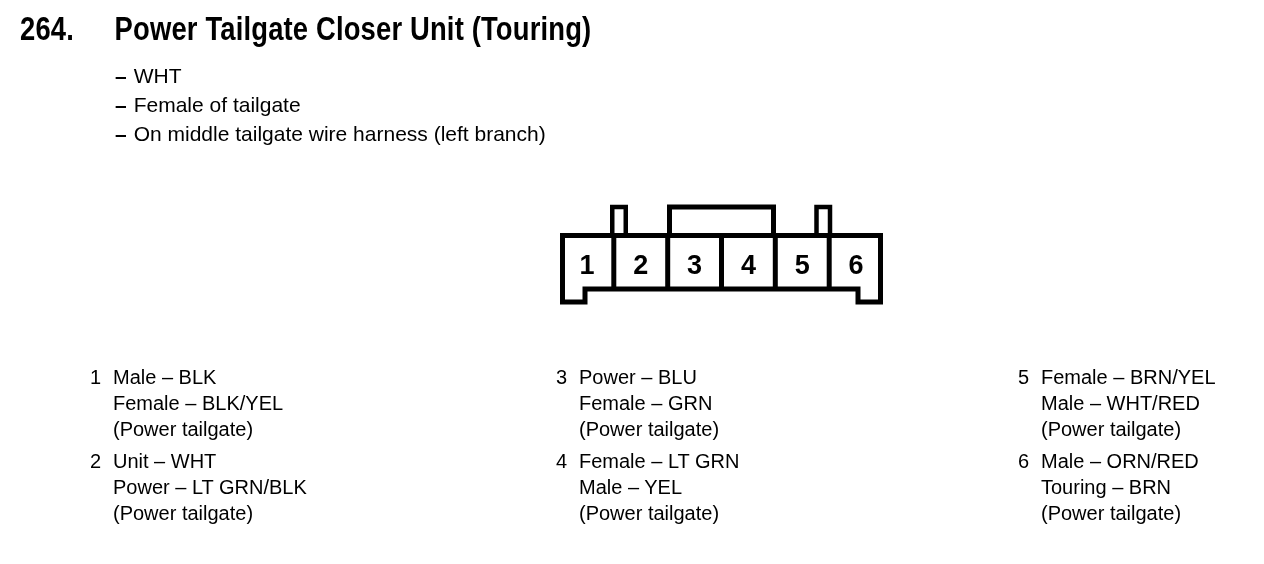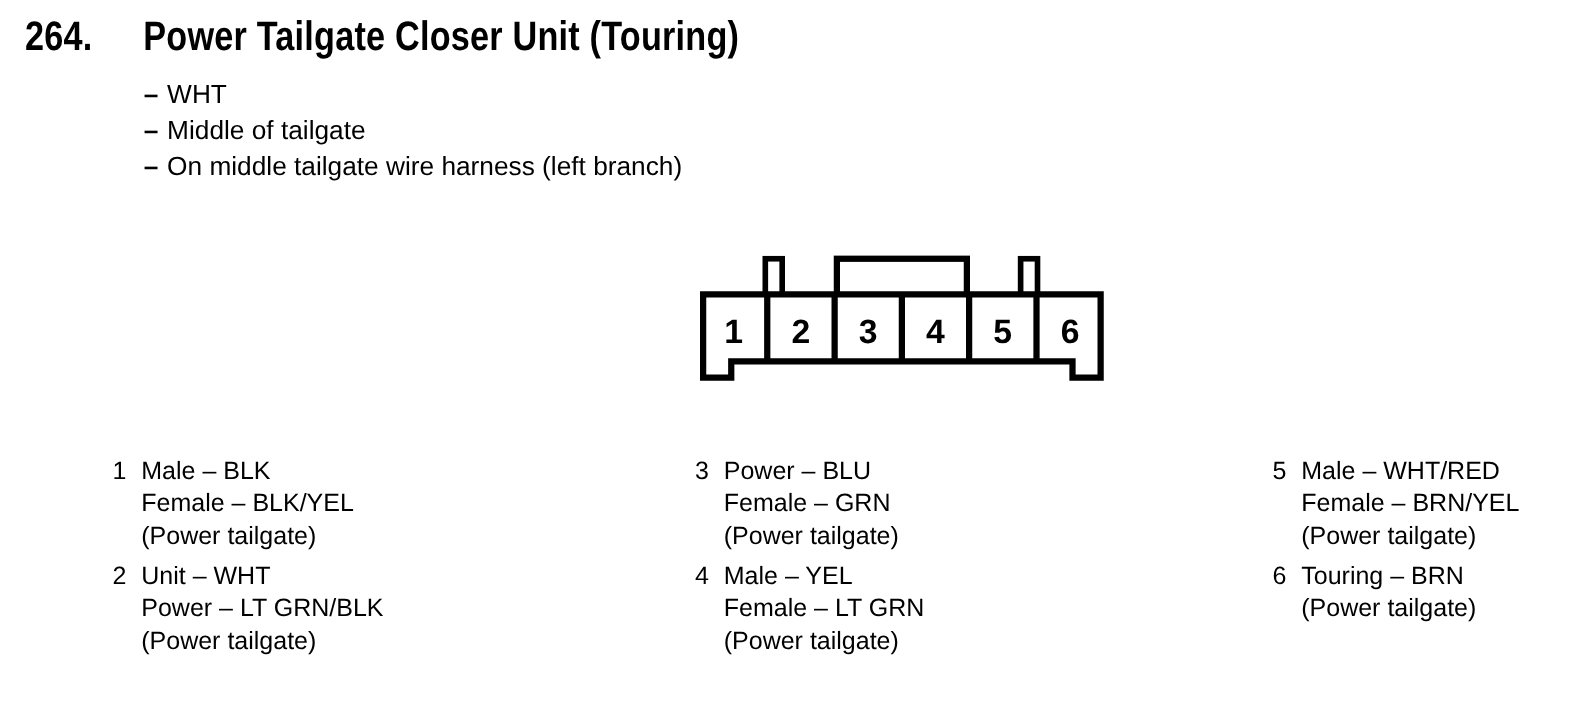--- a/index.html
+++ b/index.html
@@ -79,21 +79,21 @@
     <span class="h-title">Power Tailgate Closer Unit (Touring)</span>
   </div>
 
   <div class="notes">
     <div class="note-line">
       <span class="note-dash">–</span>
       <span>WHT</span>
     </div>
     <div class="note-line">
       <span class="note-dash">–</span>
-      <span>Middle of tailgate</span>
+      <span>Female of tailgate</span>
     </div>
     <div class="note-line">
       <span class="note-dash">–</span>
       <span>On middle tailgate wire harness (left branch)</span>
     </div>
   </div>
 
   <svg class="connector-svg" viewBox="550 195 345 125" xmlns="http://www.w3.org/2000/svg">
     <g fill="#ffffff" stroke="#000000">
 
@@ -146,38 +146,39 @@
       <span class="pin-num">3</span>
       <span class="pin-lines">
         <span>Power – BLU</span>
         <span>Female – GRN</span>
         <span>(Power tailgate)</span>
       </span>
     </div>
     <div class="pin-entry">
       <span class="pin-num">4</span>
       <span class="pin-lines">
+        <span>Female – LT GRN</span>
         <span>Male – YEL</span>
-        <span>Female – LT GRN</span>
         <span>(Power tailgate)</span>
       </span>
     </div>
   </div>
 
   <div class="pin-col c3">
     <div class="pin-entry">
       <span class="pin-num">5</span>
       <span class="pin-lines">
+        <span>Female – BRN/YEL</span>
         <span>Male – WHT/RED</span>
-        <span>Female – BRN/YEL</span>
         <span>(Power tailgate)</span>
       </span>
     </div>
     <div class="pin-entry">
       <span class="pin-num">6</span>
       <span class="pin-lines">
+        <span>Male – ORN/RED</span>
         <span>Touring – BRN</span>
         <span>(Power tailgate)</span>
       </span>
     </div>
   </div>
 
 </div>
 
 </body></html>

